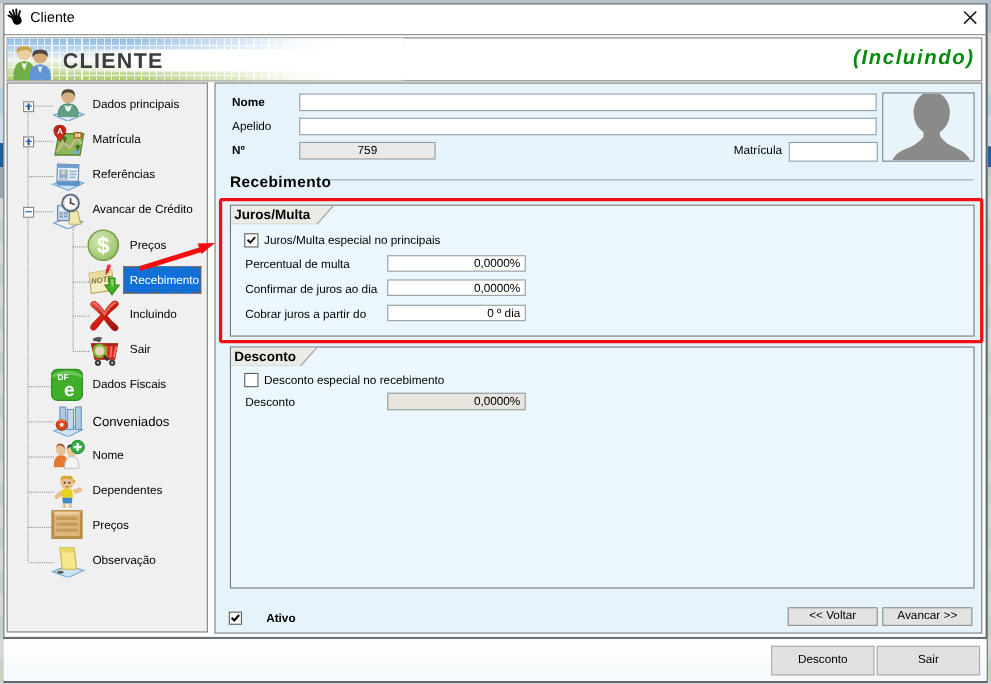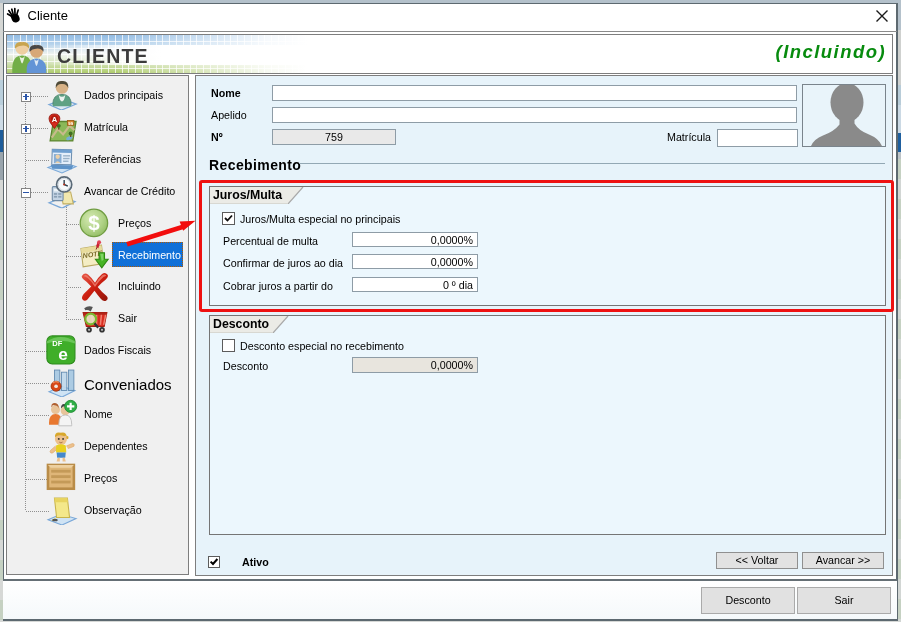--- a/index.html
+++ b/index.html
@@ -620,21 +620,21 @@
       <svg width="30" height="28" viewBox="0 0 30 28">
         <path d="M3 23 L15 18 L27 22 L15 28 Z" fill="#cfe3f4" stroke="#7aa8d8" stroke-width="1"></path>
         <rect x="8" y="3" width="5" height="19" fill="#a6c8e2" stroke="#5580aa" stroke-width=".8" opacity=".92"></rect>
         <rect x="14.5" y="5" width="5" height="17" fill="#c0d8ec" stroke="#5580aa" stroke-width=".8" opacity=".92"></rect>
         <rect x="21" y="3" width="5" height="19" fill="#a6c8e2" stroke="#5580aa" stroke-width=".8" opacity=".92"></rect>
         <circle cx="9.5" cy="18" r="4.6" fill="#d84818" stroke="#a03008" stroke-width=".8"></circle>
         <circle cx="9.5" cy="18" r="1.7" fill="#f0e8e0"></circle>
         <path d="M6.5 15 A4.4 4.4 0 0 1 12 14.6" stroke="#f09060" stroke-width="1.2" fill="none"></path>
       </svg>
     </div>
-    <div style="position:absolute;left:84px;top:376px;font-size:15px;color:#000;white-space:nowrap;">Conveniados</div>
+    <div style="position:absolute;left:84px;top:376px;font-size:12px;color:#000;white-space:nowrap;">Conveniados</div>
     <div style="position:absolute;left:26px;top:415px;width:1px;height:1px;background:#909090"></div>
     <div style="position:absolute;left:28px;top:415px;width:1px;height:1px;background:#909090"></div>
     <div style="position:absolute;left:30px;top:415px;width:1px;height:1px;background:#909090"></div>
     <div style="position:absolute;left:32px;top:415px;width:1px;height:1px;background:#909090"></div>
     <div style="position:absolute;left:34px;top:415px;width:1px;height:1px;background:#909090"></div>
     <div style="position:absolute;left:36px;top:415px;width:1px;height:1px;background:#909090"></div>
     <div style="position:absolute;left:38px;top:415px;width:1px;height:1px;background:#909090"></div>
     <div style="position:absolute;left:40px;top:415px;width:1px;height:1px;background:#909090"></div>
     <div style="position:absolute;left:42px;top:415px;width:1px;height:1px;background:#909090"></div>
     <div style="position:absolute;left:44px;top:415px;width:1px;height:1px;background:#909090"></div>

